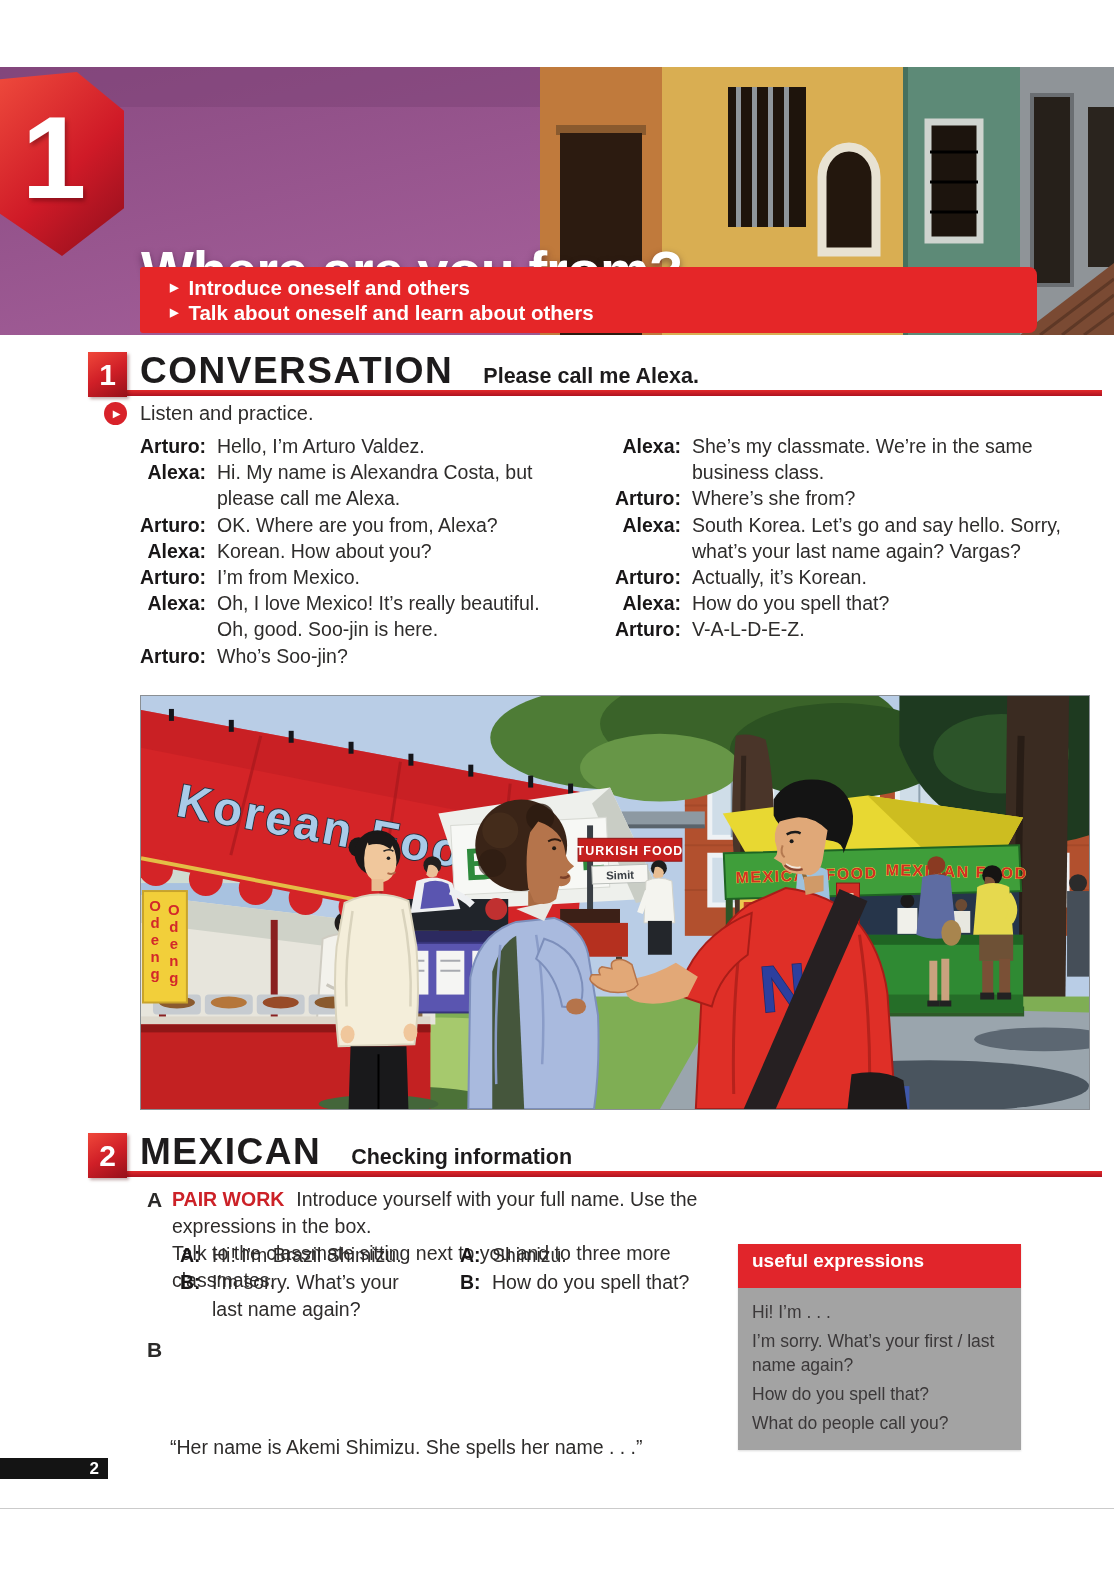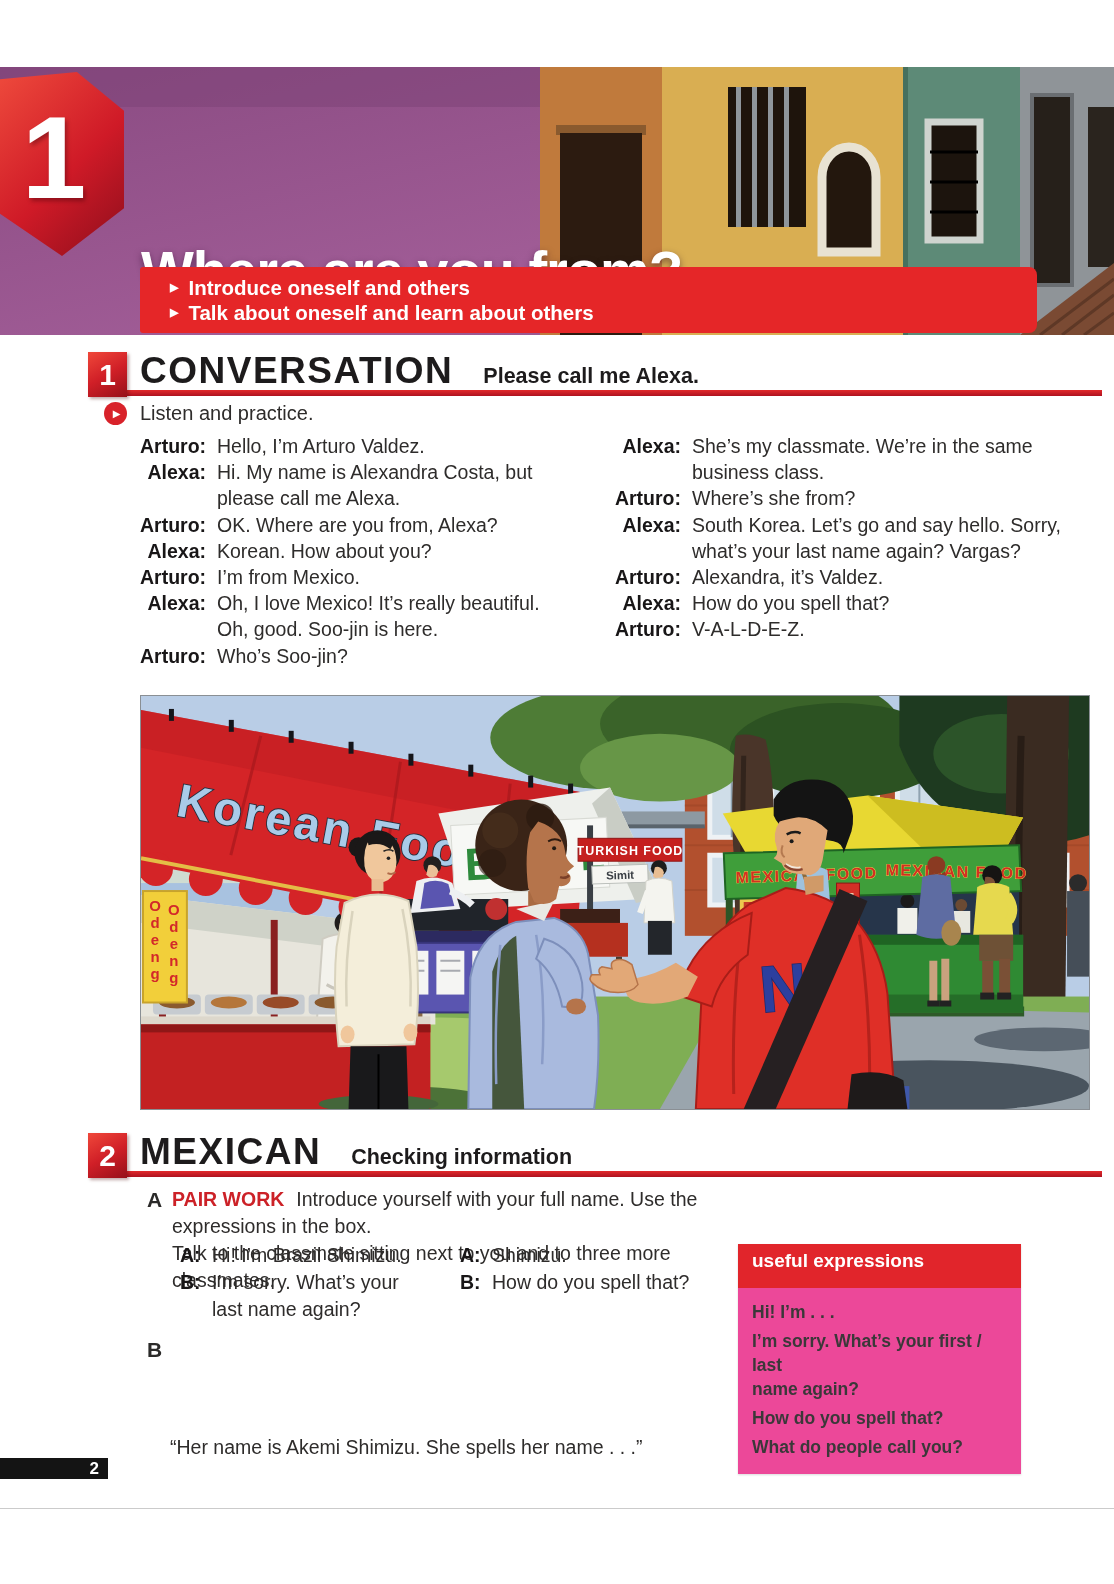--- a/index.html
+++ b/index.html
@@ -66,22 +66,22 @@
   .ex-label{color:#cc2127;font-weight:bold;margin-right:12px;white-space:nowrap;}
   .ab{position:absolute;top:1242px;font-size:19.5px;line-height:27px;}
   .ab .drow{display:flex;}
   .ab .spk{width:24px;margin-right:8px;text-align:left;}
   .quote{position:absolute;left:170px;top:1436px;font-size:19.5px;}
 
   
   .useful{position:absolute;left:738px;top:1244px;width:283px;box-shadow:0 1px 2px rgba(0,0,0,.15);}
   .useful-h{background:#e1252b;color:#fff;font-weight:bold;font-size:19px;
       padding:6px 10px 16px 14px;}
-  .useful-b{background:#ec4899;padding:12px 10px 10px 14px;font-size:17.5px;
-      line-height:24px;color:#3b3839;font-weight:bold;}
+  .useful-b{background:#a3a3a3;padding:12px 10px 10px 14px;font-size:17.5px;
+      line-height:24px;color:#3b3839;font-weight:normal;}
   .ue-item{margin-bottom:5px;white-space:pre-line;}
 
   
   .pagebar{position:absolute;left:0;top:1458px;width:108px;height:21px;background:#141414;}
   .pagebar span{position:absolute;right:9px;top:0;color:#fff;font-weight:bold;
       font-size:17px;line-height:21px;}
   .footline{position:absolute;left:0;top:1508px;width:1114px;height:1px;background:#cbcbcb;}
 </style>
 </head>
 <body>
@@ -191,21 +191,21 @@
           <span class="spk">Arturo:</span>
           <span class="dtx">Where’s she from?</span>
         </div>
       <div class="drow">
           <span class="spk">Alexa:</span>
           <span class="dtx">South Korea. Let’s go and say hello. Sorry,
 what’s your last name again? Vargas?</span>
         </div>
       <div class="drow">
           <span class="spk">Arturo:</span>
-          <span class="dtx">Alexandra, it’s Valdez.</span>
+          <span class="dtx">Actually, it’s Korean.</span>
         </div>
       <div class="drow">
           <span class="spk">Alexa:</span>
           <span class="dtx">How do you spell that?</span>
         </div>
       <div class="drow">
           <span class="spk">Arturo:</span>
           <span class="dtx">V-A-L-D-E-Z.</span>
         </div>
     </div>

